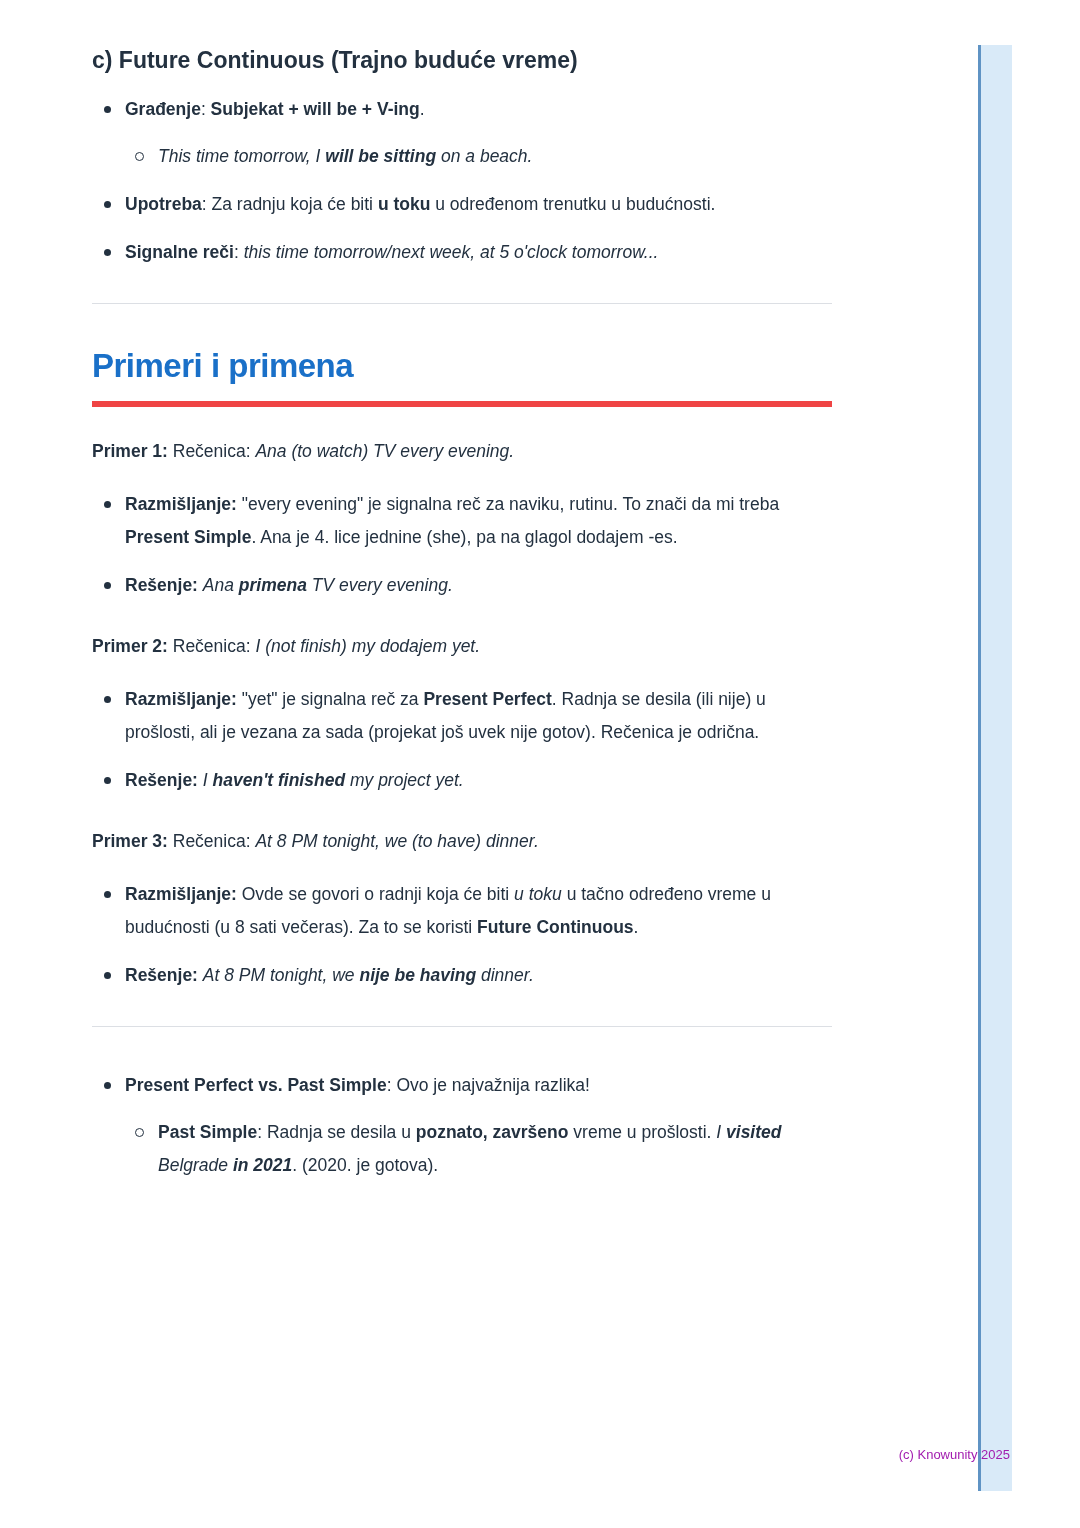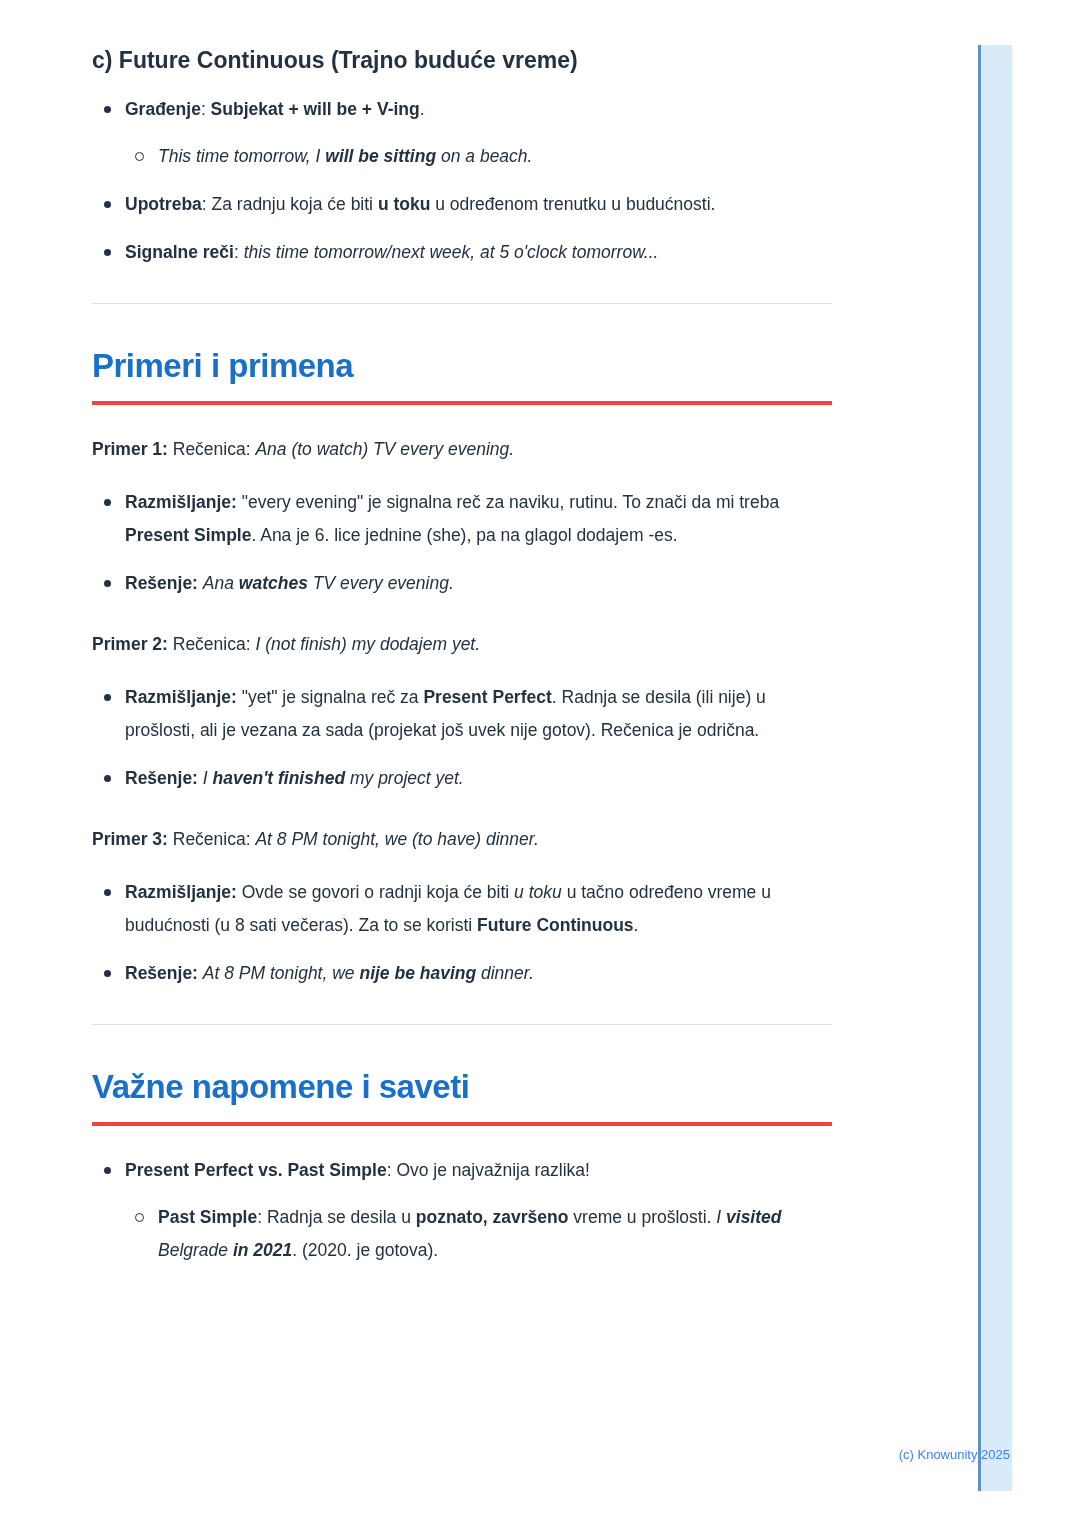--- a/index.html
+++ b/index.html
@@ -45,42 +45,42 @@
   .h4 { font-weight:700; font-size:23px; margin:0 0 16px 0; }
   p.para { margin:0 0 20px 0; }
 
   h2.section {
     color:#1a70c8;
     font-size:33px;
     font-weight:700;
     letter-spacing:-0.5px;
     line-height:40px;
     padding-bottom:15px;
-    border-bottom:4px solid #ef4444;
+    border-bottom:6px solid #ef4444;
     margin:0 0 28px 0;
   }
   hr.rule {
     border:none;
     border-top:1px solid #dcdfe4;
     margin:34px 0 42px 0;
   }
 
   .edge-strip {
     position:absolute;
     right:68px; top:45px;
     width:34px; height:1446px;
     background:#d9eaf8;
     border-left:3px solid #5f93c4;
     z-index:1;
   }
   .footer {
     position:absolute;
     right:70px; bottom:66px;
     font-size:13px;
-    color:#3b82f6;
+    color:#a21caf;
     z-index:2;
     white-space:nowrap;
   }
 </style>
 </head>
 <body>
 
 <div class="doc">
 
 
@@ -103,24 +103,24 @@
     </li>
   </ul>
 
   <hr class="rule">
 
   <h2 class="section">Primeri i primena</h2>
 
   <p class="para"><span class="bold">Primer 1:</span><span> Rečenica: </span><span class="italic">Ana (to watch) TV every evening.</span></p>
   <ul class="list">
     <li class="l1">
-      <span class="rich"><span class="bold">Razmišljanje:</span><span> "every evening" je signalna reč za naviku, rutinu. To znači da mi treba </span><span class="bold">Present Simple</span><span>. Ana je 6. lice jednine (she), pa na glagol dodajem -es.</span></span>
+      <span class="rich"><span class="bold">Razmišljanje:</span><span> "every evening" je signalna reč za naviku, rutinu. To znači da mi treba </span><span class="bold">Present Simple</span><span>. Ana je 4. lice jednine (she), pa na glagol dodajem -es.</span></span>
     </li>
     <li class="l1">
-      <span class="rich"><span class="bold">Rešenje:</span><span> </span><span class="italic">Ana </span><span class="bold italic">watches</span><span class="italic"> TV every evening.</span></span>
+      <span class="rich"><span class="bold">Rešenje:</span><span> </span><span class="italic">Ana </span><span class="bold italic">primena</span><span class="italic"> TV every evening.</span></span>
     </li>
   </ul>
 
   <p class="para"><span class="bold">Primer 2:</span><span> Rečenica: </span><span class="italic">I (not finish) my dodajem yet.</span></p>
   <ul class="list">
     <li class="l1">
       <span class="rich"><span class="bold">Razmišljanje:</span><span> "yet" je signalna reč za </span><span class="bold">Present Perfect</span><span>. Radnja se desila (ili nije) u prošlosti, ali je vezana za sada (projekat još uvek nije gotov). Rečenica je odrična.</span></span>
     </li>
     <li class="l1">
       <span class="rich"><span class="bold">Rešenje:</span><span> </span><span class="italic">I </span><span class="bold italic">haven't finished</span><span class="italic"> my project yet.</span></span>
@@ -132,21 +132,20 @@
     <li class="l1">
       <span class="rich"><span class="bold">Razmišljanje:</span><span> Ovde se govori o radnji koja će biti </span><span class="italic">u toku</span><span> u tačno određeno vreme u budućnosti (u 8 sati večeras). Za to se koristi </span><span class="bold">Future Continuous</span><span>.</span></span>
     </li>
     <li class="l1">
       <span class="rich"><span class="bold">Rešenje:</span><span> </span><span class="italic">At 8 PM tonight, we </span><span class="bold italic">nije be having</span><span class="italic"> dinner.</span></span>
     </li>
   </ul>
 
   <hr class="rule">
 
-  <h2 class="section">Važne napomene i saveti</h2>
 
   <ul class="list">
     <li class="l1">
       <span class="rich"><span class="bold">Present Perfect vs. Past Simple</span><span>: Ovo je najvažnija razlika!</span></span>
       <ul class="nested">
         <li class="l2">
           <span class="rich"><span class="bold">Past Simple</span><span>: Radnja se desila u </span><span class="bold">poznato, završeno</span><span> vreme u prošlosti. </span><span class="italic">I </span><span class="bold italic">visited</span><span class="italic"> Belgrade </span><span class="bold italic">in 2021</span><span>. (2020. je gotova).</span></span>
         </li>
       </ul>
     </li>

